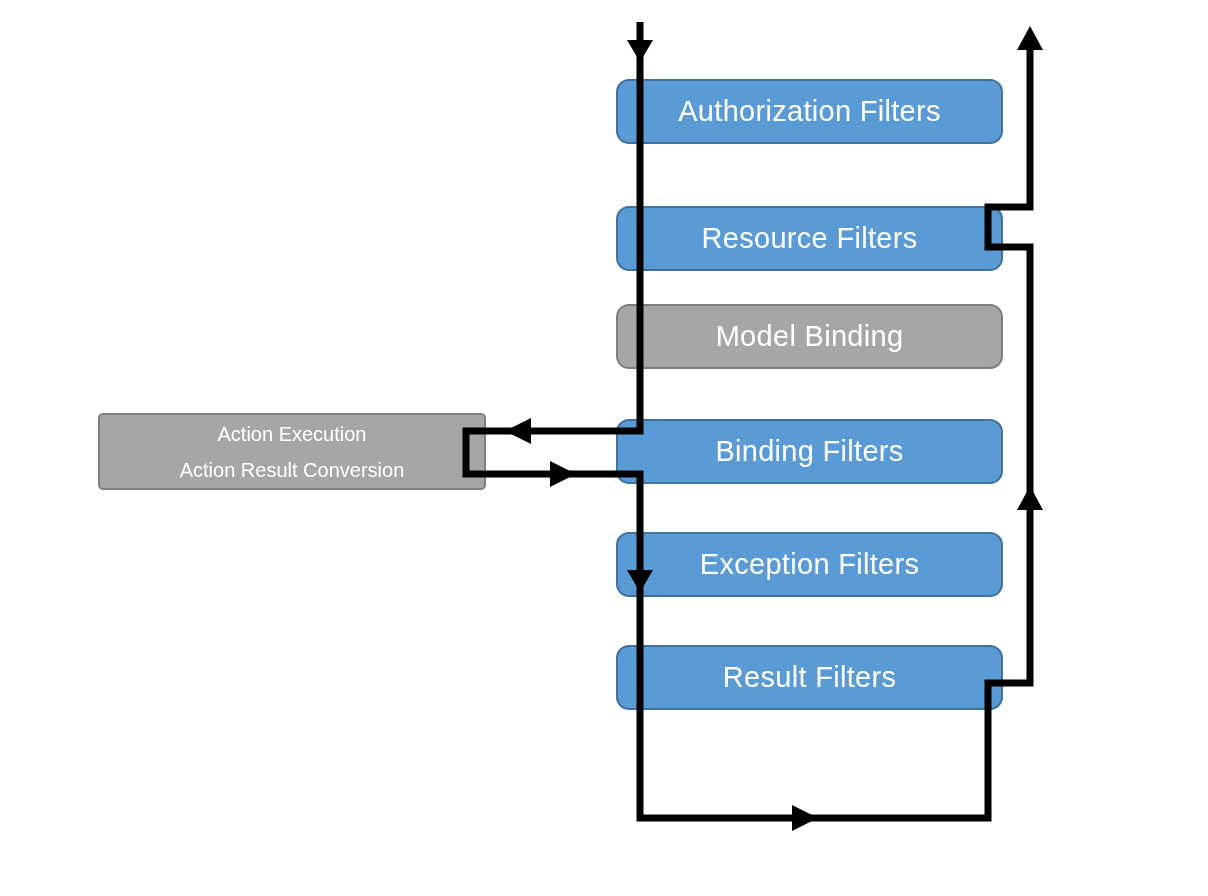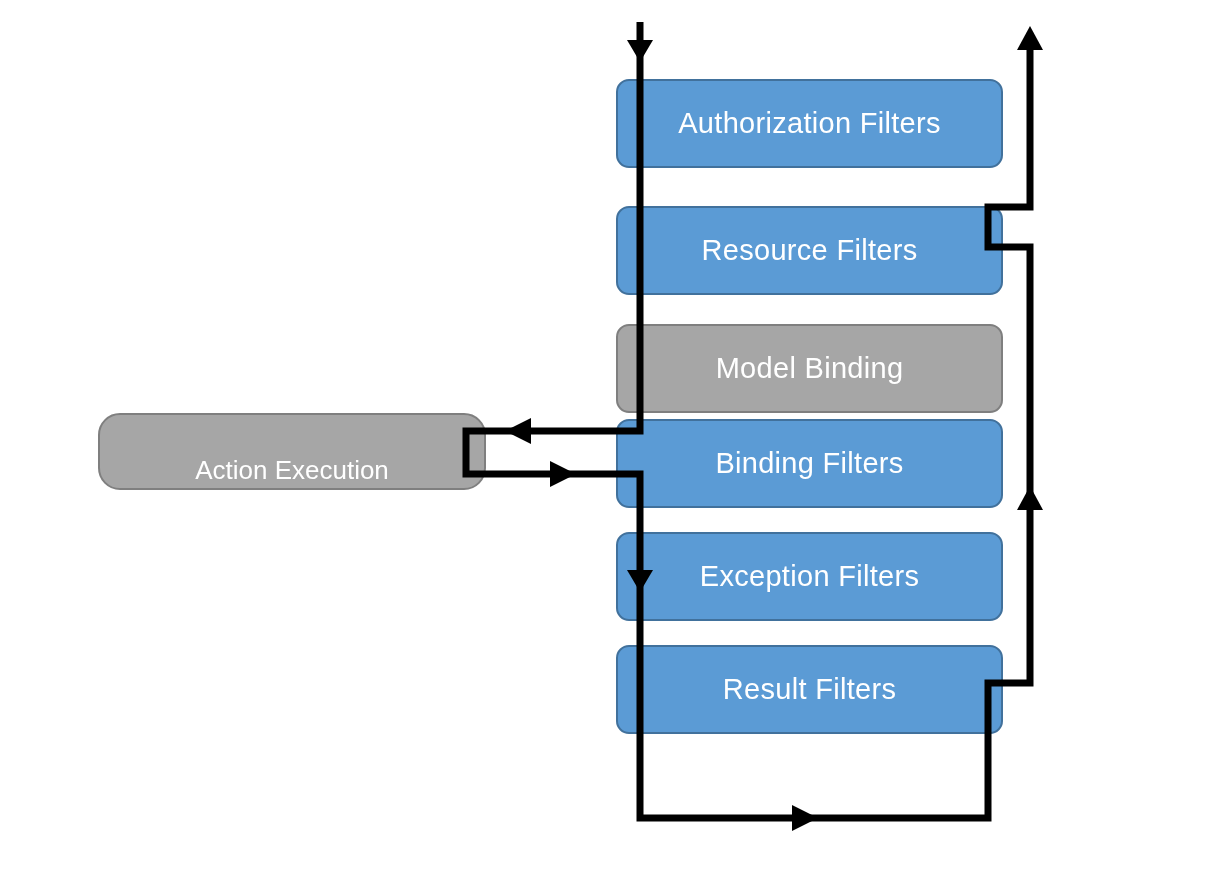--- a/index.html
+++ b/index.html
@@ -8,21 +8,21 @@
     width: 1208px;
     height: 896px;
     background: #ffffff;
     overflow: hidden;
     font-family: "Liberation Sans", sans-serif;
   }
   .pbox {
     position: absolute;
     left: 616px;
     width: 387px;
-    height: 89px;
+    height: 65px;
     box-sizing: border-box;
     border-radius: 13px;
     display: flex;
     align-items: center;
     justify-content: center;
     color: var(--text-color, #ffffff);
     font-size: 29px;
     letter-spacing: 0.3px;
     z-index: 1;
   }
@@ -34,27 +34,27 @@
     background: var(--gray-fill, #A6A6A6);
     border: 2px solid var(--gray-border, #7F7F7F);
   }
   .side-box {
     position: absolute;
     left: 98px;
     top: 413px;
     width: 388px;
     height: 77px;
     box-sizing: border-box;
-    border-radius: 22px;
+    border-radius: 5px;
     display: flex;
     flex-direction: column;
     align-items: center;
-    justify-content: flex-end;
+    justify-content: center;
     color: var(--text-color, #ffffff);
-    font-size: 26px;
+    font-size: 20px;
     line-height: 36px;
     z-index: 1;
   }
   svg.flow {
     position: absolute;
     left: 0;
     top: 0;
     z-index: 2;
     pointer-events: none;
   }
@@ -70,35 +70,36 @@
 <body>
 
 <div class="canvas">
 
   <div class="pbox blue" style="top:79px">
     <span>Authorization Filters</span>
   </div>
   <div class="pbox blue" style="top:206px">
     <span>Resource Filters</span>
   </div>
-  <div class="pbox gray" style="top:324px">
+  <div class="pbox gray" style="top:304px">
     <span>Model Binding</span>
   </div>
   <div class="pbox blue" style="top:419px">
     <span>Binding Filters</span>
   </div>
   <div class="pbox blue" style="top:645px">
     <span>Result Filters</span>
   </div>
   <div class="pbox blue" style="top:532px">
     <span>Exception Filters</span>
   </div>
 
   <div class="side-box">
     <span>Action Execution</span>
+    <span>Action Result Conversion</span>
   </div>
 
   <svg class="flow" width="1208" height="896" viewBox="0 0 1208 896">
 
     <path d="M 640 22
              V 431 H 466 V 474 H 640
              V 818 H 988 V 683 H 1030
              V 247 H 988 V 207 H 1030
              V 48"></path>
 

